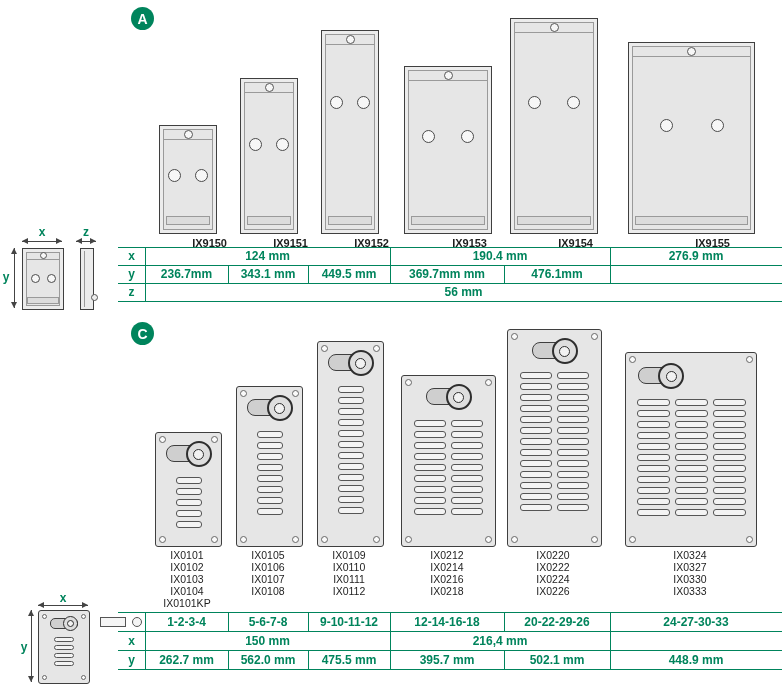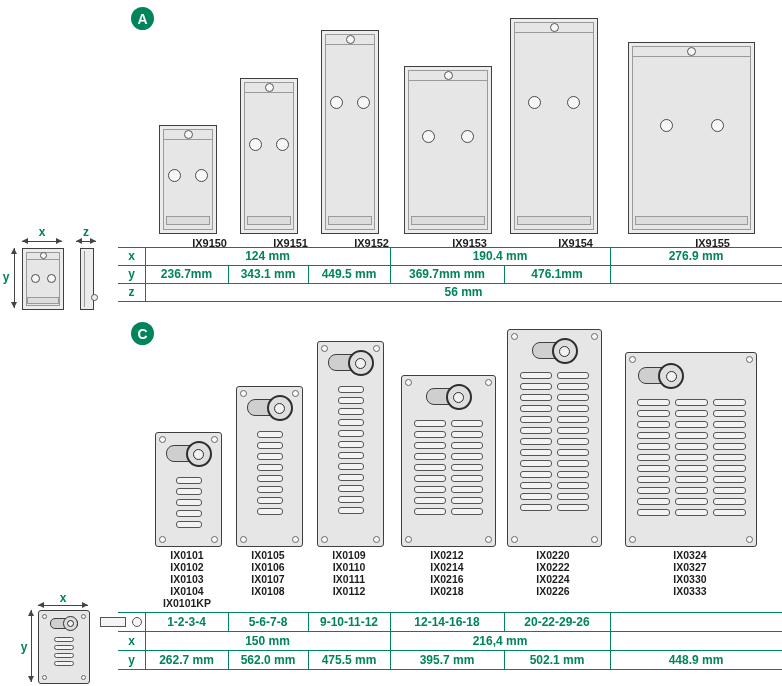--- a/index.html
+++ b/index.html
@@ -38,21 +38,21 @@
   .cam .pill{position:absolute;left:0;top:4px;width:42px;height:15px;border:1.5px solid var(--line);border-radius:8px;background:#cfcfcf}
   .cam .lens{position:absolute;right:0;top:0;width:22px;height:22px;border:2px solid #2e2e2e;border-radius:50%;background:#dedede;
              display:flex;align-items:center;justify-content:center}
   .cam .lens-inner{width:9px;height:9px;border:1.5px solid #2e2e2e;border-radius:50%;background:#f2f2f2}
   .btn-grid{position:absolute;left:0;right:0;display:flex;flex-direction:column;align-items:center;gap:4px}
   .btn-row{display:flex;gap:5px}
   .btn-bar{display:block;width:26px;height:7px;border:1px solid #555;border-radius:3px;background:#f3f3f3;box-sizing:border-box}
   .cols2 .btn-bar{width:32px}
   .cols3 .btn-bar{width:33px}
 
-  .c-models{position:absolute;font-size:10.5px;font-weight:bold;color:var(--ink);text-align:center;line-height:12px}
+  .c-models{position:absolute;font-size:10.5px;font-weight:normal;color:var(--ink);text-align:center;line-height:12px}
 
   
   .harrow{position:absolute;height:1px;background:#444}
   .harrow::before,.harrow::after{content:"";position:absolute;top:-3px;border-top:3.5px solid transparent;border-bottom:3.5px solid transparent}
   .harrow::before{left:0;border-right:6px solid #444}
   .harrow::after{right:0;border-left:6px solid #444}
   .varrow{position:absolute;width:1px;background:#444}
   .varrow::before,.varrow::after{content:"";position:absolute;left:-3px;border-left:3.5px solid transparent;border-right:3.5px solid transparent}
   .varrow::before{top:0;border-bottom:6px solid #444}
   .varrow::after{bottom:0;border-top:6px solid #444}
@@ -565,20 +565,21 @@
   <div class="hline" style="left:118px;width:664px;top:612px"></div>
   <div class="hline" style="left:118px;width:664px;top:631px"></div>
   <div class="hline" style="left:118px;width:664px;top:650px"></div>
   <div class="hline" style="left:118px;width:664px;top:669px"></div>
 
   <div class="tcell" style="left:145px;width:83px;top:615px">1-2-3-4</div>
   <div class="tcell" style="left:228px;width:80px;top:615px">5-6-7-8</div>
   <div class="tcell" style="left:308px;width:82px;top:615px">9-10-11-12</div>
   <div class="tcell" style="left:390px;width:114px;top:615px">12-14-16-18</div>
   <div class="tcell" style="left:504px;width:106px;top:615px">20-22-29-26</div>
+  <div class="tcell" style="left:610px;width:172px;top:615px">24-27-30-33</div>
   <div class="vline" style="left:145px;top:612px;height:19px"></div>
   <div class="vline" style="left:228px;top:612px;height:19px"></div>
   <div class="vline" style="left:308px;top:612px;height:19px"></div>
   <div class="vline" style="left:390px;top:612px;height:19px"></div>
   <div class="vline" style="left:504px;top:612px;height:19px"></div>
   <div class="vline" style="left:610px;top:612px;height:19px"></div>
 
   <div class="tlabel" style="left:118px;width:27px;top:634px">x</div>
   <div class="tcell" style="left:145px;width:245px;top:634px">150 mm</div>
   <div class="tcell" style="left:390px;width:220px;top:634px">216,4 mm</div>

